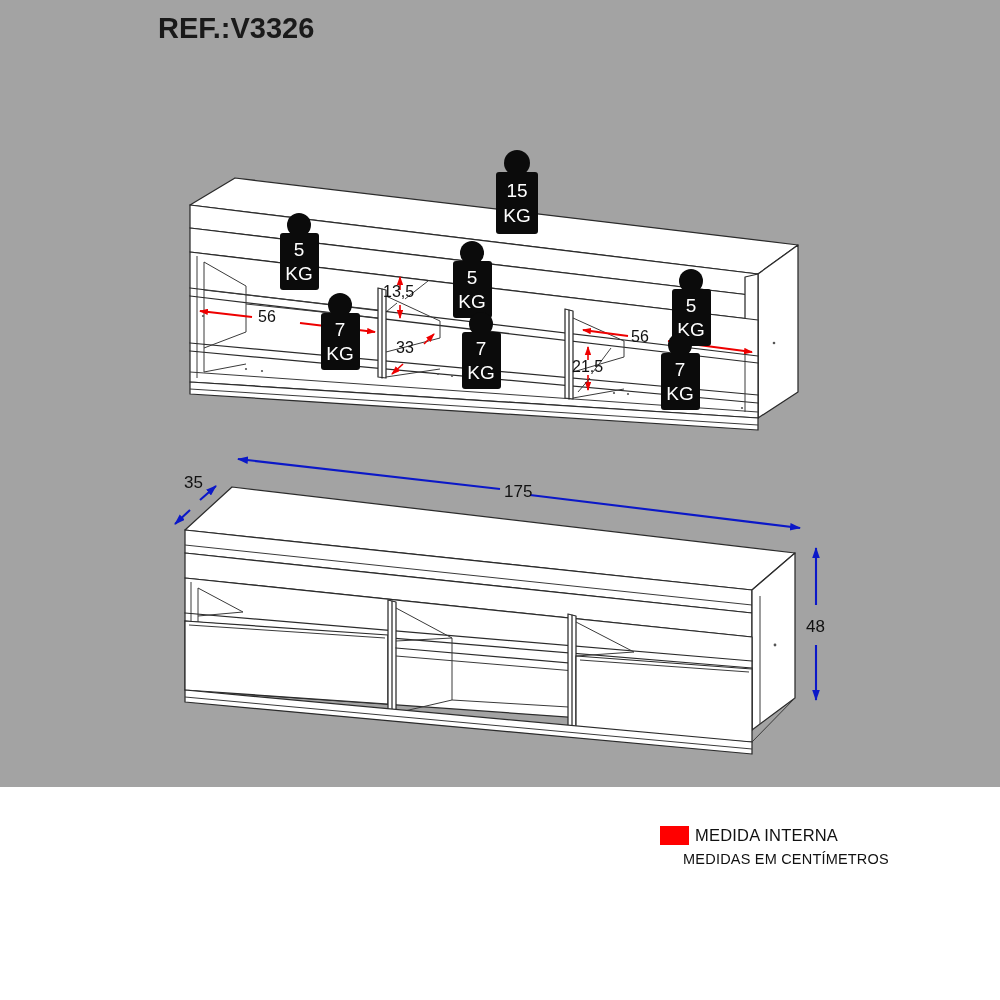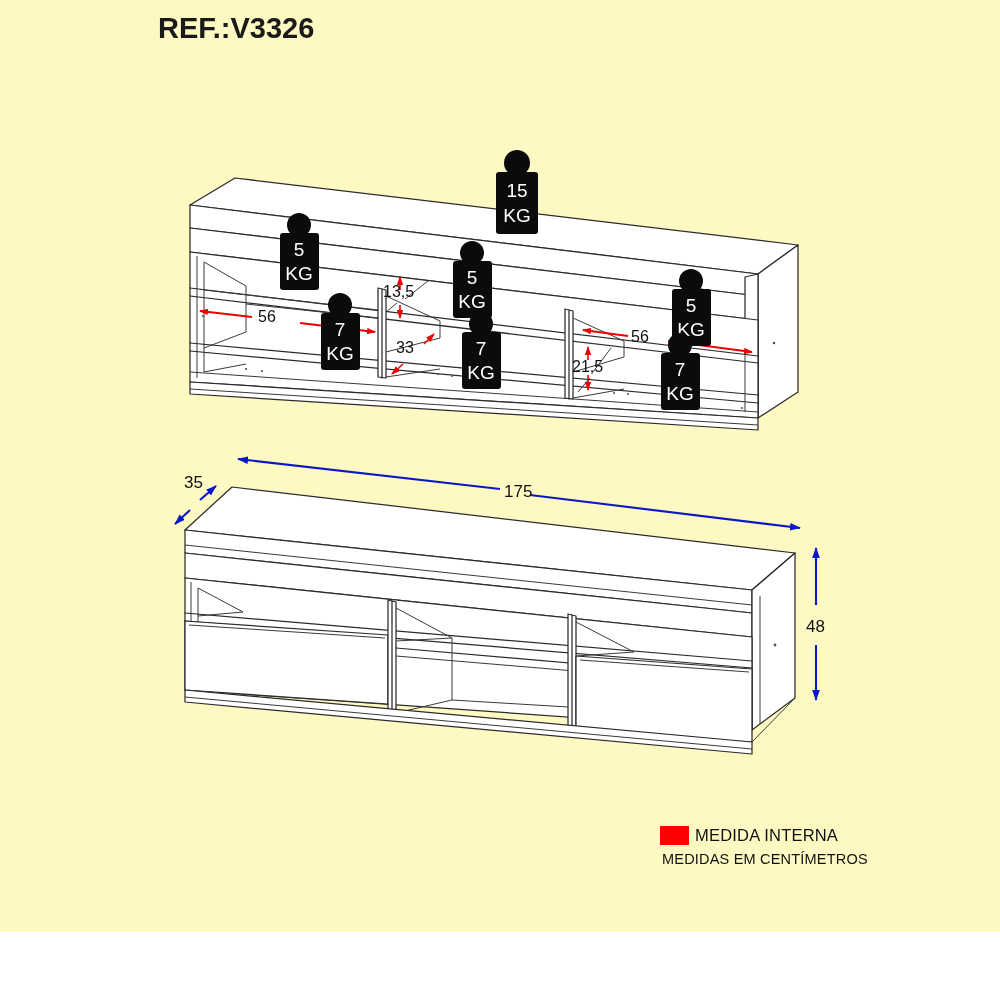--- a/index.html
+++ b/index.html
@@ -10,22 +10,22 @@
   body {
     width: 1000px;
     height: 1000px;
     position: relative;
     font-family: "Liberation Sans", sans-serif;
     overflow: hidden;
   }
   #page {
     position: relative;
     width: 1000px;
-    height: 932px;
-    background: #fef9c3;
+    height: 787px;
+    background: #a3a3a3;
   }
   .title {
     position: absolute;
     left: 158px;
     top: 12px;
     font-size: 29px;
     font-weight: bold;
     color: #1a1a1a;
     letter-spacing: 0px;
     font-family: "Liberation Sans", sans-serif;
@@ -94,20 +94,21 @@
     font-size: 19px;
     fill: #ffffff;
     text-anchor: middle;
     font-weight: normal;
   }
   .legend {
     position: absolute;
     left: 660px;
     top: 824px;
     width: 250px;
+    text-align: center;
   }
   .legend-row {
     display: flex;
     align-items: center;
     height: 22px;
     margin-bottom: 4px;
   }
   .swatch {
     width: 29px;
     height: 19px;

